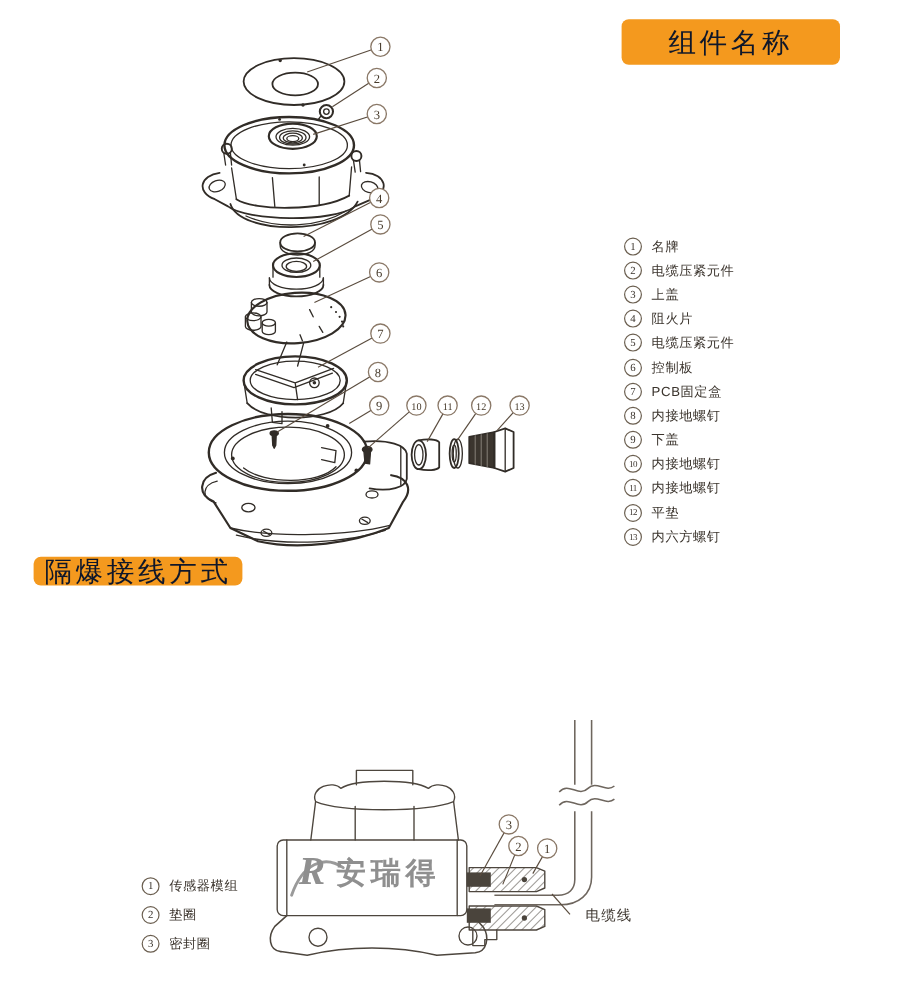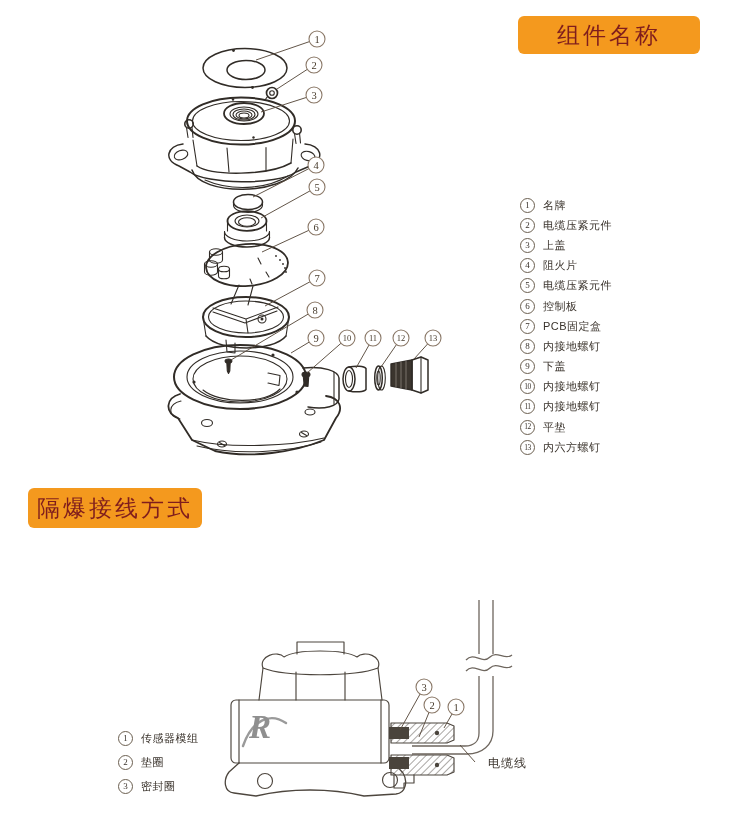--- a/index.html
+++ b/index.html
@@ -1,24 +1,24 @@
 <!DOCTYPE html>
 <html><head>
 <meta charset="utf-8">
 <style>
   html,body{margin:0;padding:0;background:#fff;}
   .page{position:relative;width:750px;height:832px;background:#ffffff;overflow:hidden;
         font-family:"Liberation Sans",sans-serif;color:#3a332c;}
   svg{position:absolute;left:0;top:0;z-index:1;}
 
-  .banner{position:absolute;z-index:3;background:#F4991E;color:#7f1d1d;border-radius:6px;
+  .banner{position:absolute;z-index:3;background:#F4991E;color:#0f172a;border-radius:6px;
           display:flex;align-items:center;justify-content:center;
           font-size:23px;letter-spacing:3px;font-weight:500;}
   #banner-components{left:518px;top:16px;width:182px;height:38px;}
-  #banner-wiring{left:28px;top:488px;width:174px;height:40px;}
+  #banner-wiring{left:28px;top:464px;width:174px;height:24px;}
 
   .plist{position:absolute;z-index:2;}
   .prow{display:flex;align-items:center;height:20.2px;white-space:nowrap;}
   .wrow{display:flex;align-items:center;height:24px;white-space:nowrap;}
   .cnum{display:inline-flex;width:13px;height:13px;border:1px solid #6b5f50;border-radius:50%;
         align-items:center;justify-content:center;font-size:9px;line-height:1;
         color:#3a332c;margin-right:8px;flex:0 0 13px;
         font-family:"Liberation Serif",serif;}
   .cnum.small{font-size:7.5px;letter-spacing:-0.5px;}
   .plabel{font-size:11px;letter-spacing:0.5px;}
@@ -376,15 +376,16 @@
     <div class="wrow">
       <span class="cnum">3</span>
       <span class="plabel">密封圈</span>
       </div>
   </div>
 
   <div class="cable-label">电缆线</div>
 
   <div class="brand">
     <span class="logo-r">R</span>
+    <span class="brand-name">安瑞得</span>
   </div>
 
 </div>
 
 </body></html>

